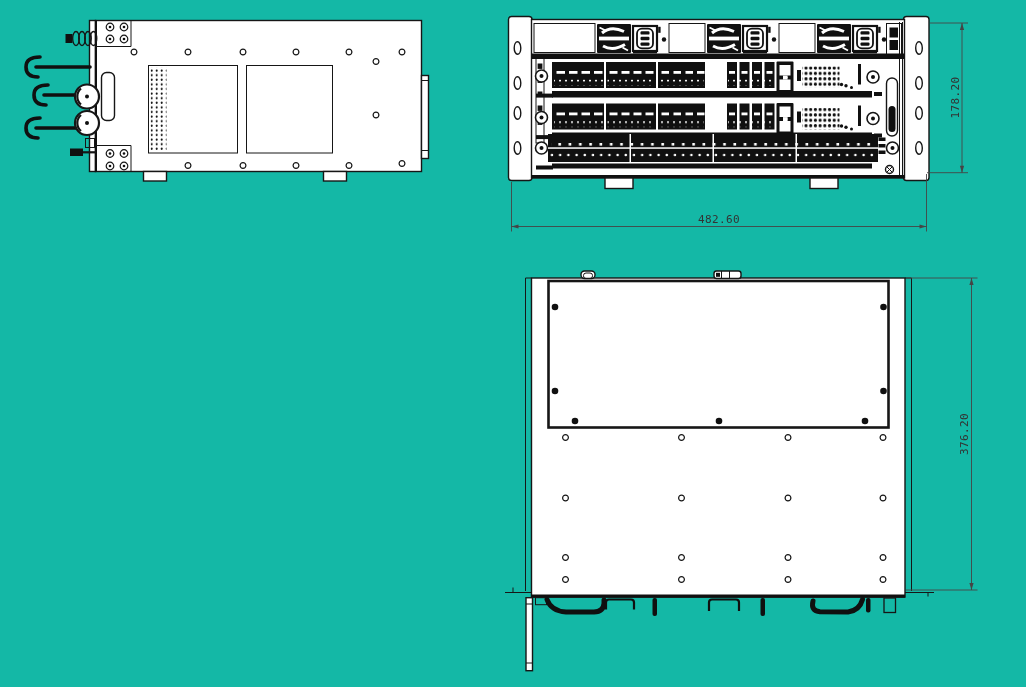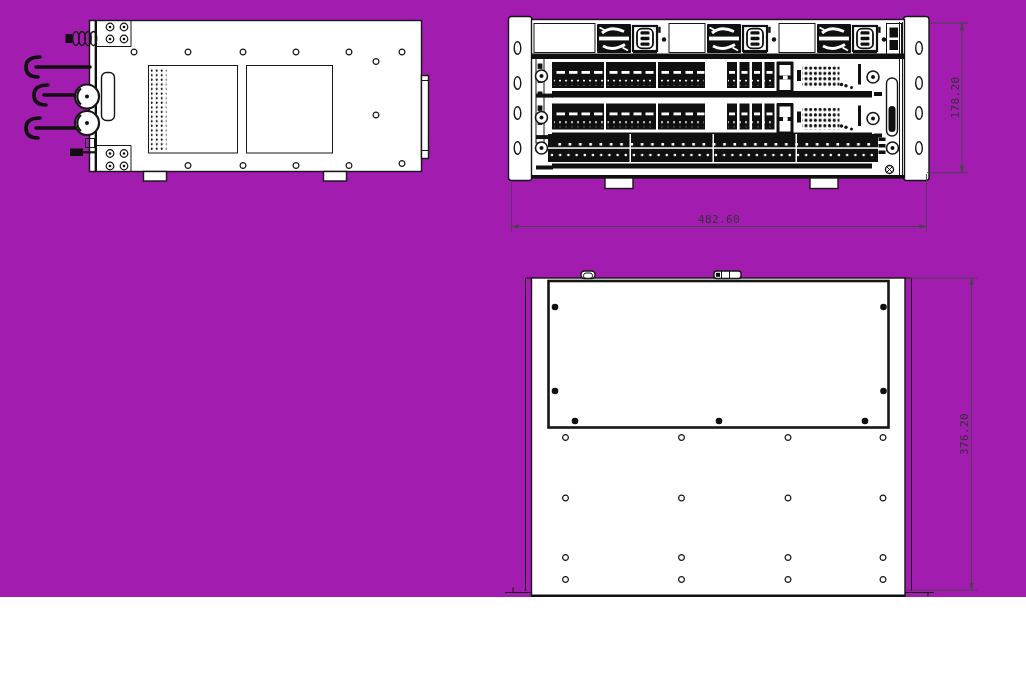--- a/index.html
+++ b/index.html
@@ -1,16 +1,16 @@
 <!DOCTYPE html>
 <html><head>
 <meta charset="utf-8">
 <style>
   html,body{margin:0;padding:0;background:#ffffff;}
-  .canvas{position:relative;width:1026px;height:597px;background:#a21caf;overflow:hidden;
+  .canvas{position:relative;width:1026px;height:687px;background:#14b8a6;overflow:hidden;
           font-family:"DejaVu Sans", sans-serif;}
   svg{display:block;}
   
   .ln  {fill:none;stroke:#161616;stroke-width:1.3px;}
   .ln1 {fill:none;stroke:#161616;stroke-width:1px;}
   .ln2 {fill:none;stroke:#161616;stroke-width:2.2px;}
   .fw  {fill:#ffffff;stroke:#161616;stroke-width:1.4px;}
   .fw2 {fill:#ffffff;stroke:#161616;stroke-width:2.2px;}
   .fd  {fill:#101010;stroke:none;}
   .wd  {fill:#ffffff;stroke:none;}

